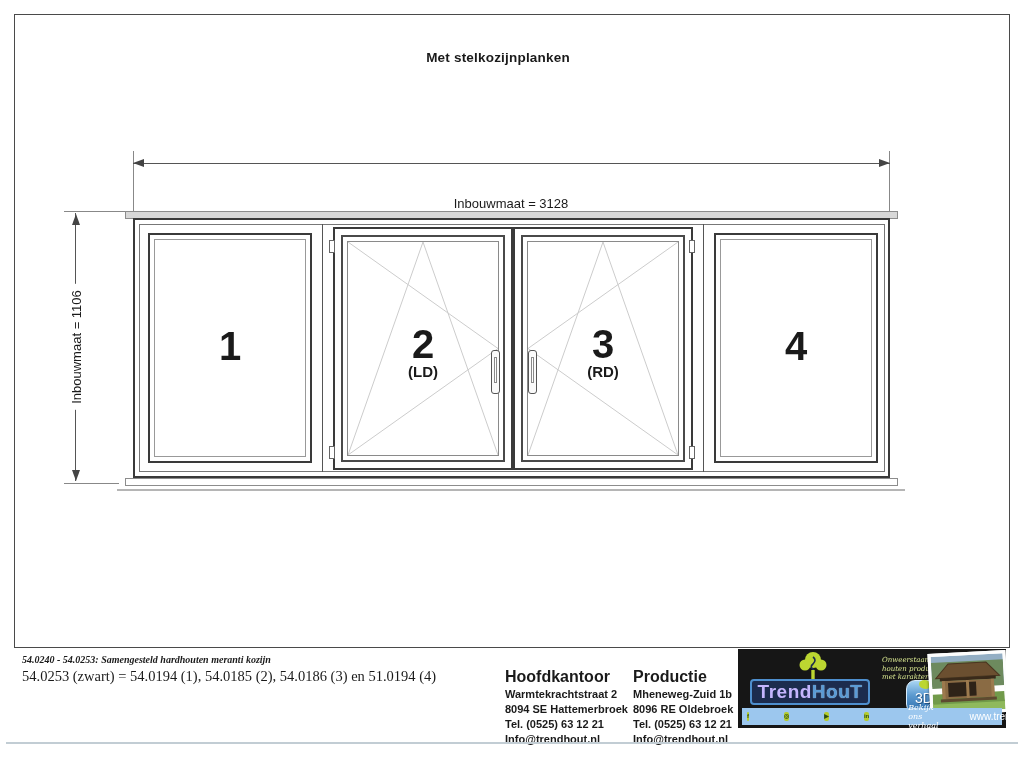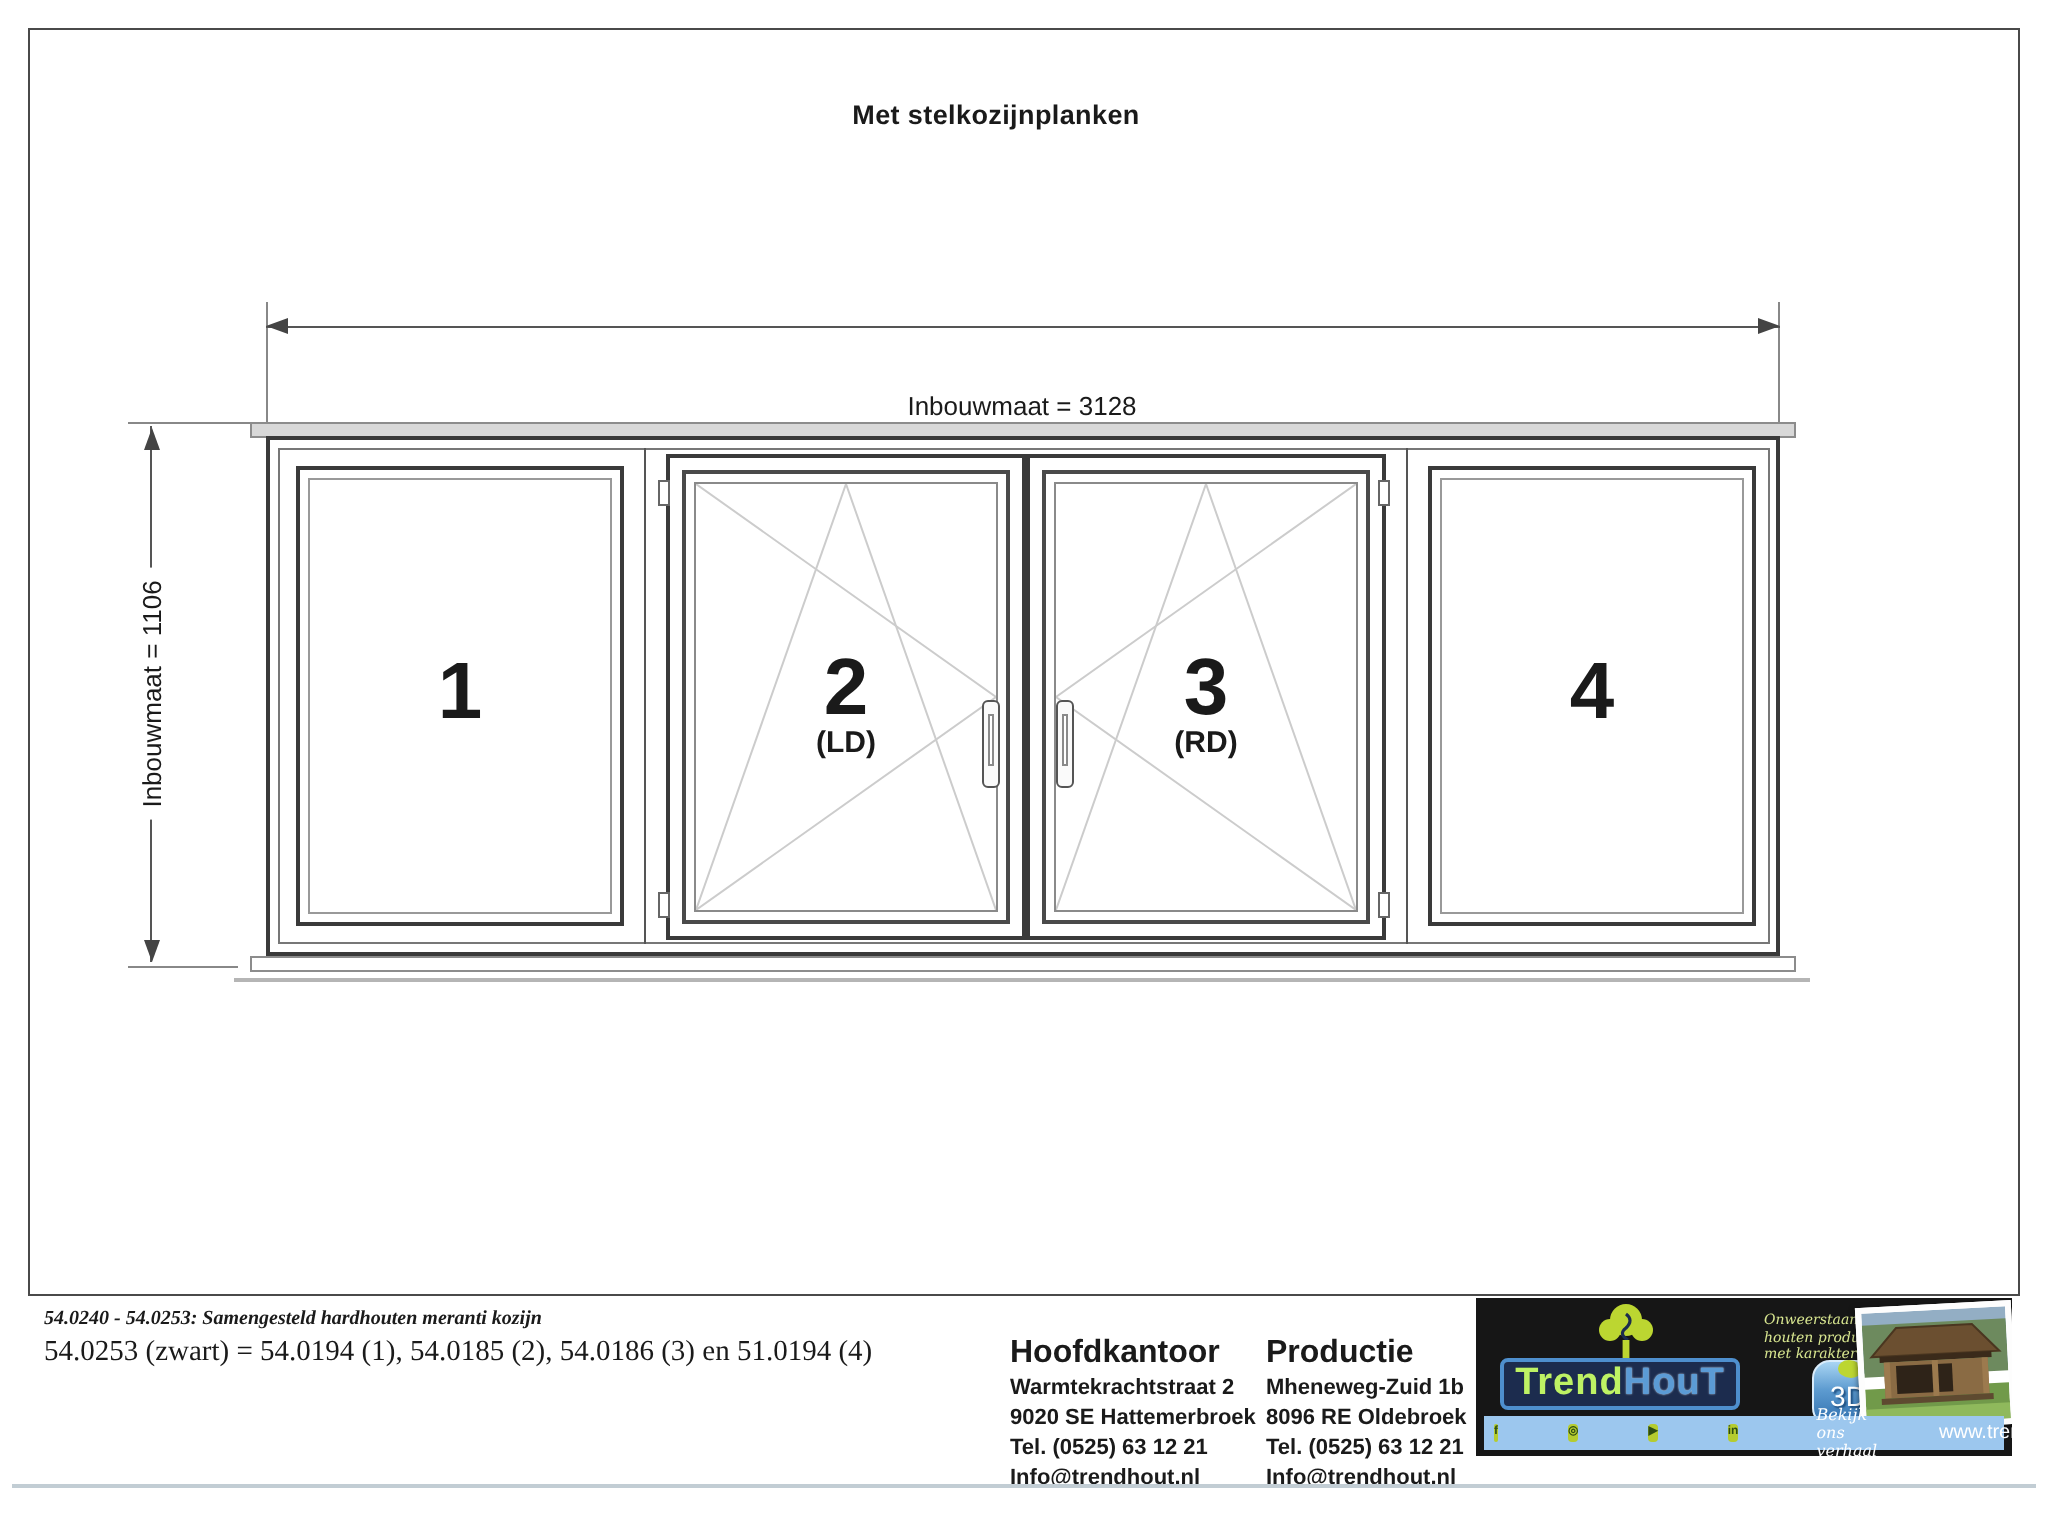--- a/index.html
+++ b/index.html
@@ -61,21 +61,21 @@
   .office { top:3px;margin-top:16px; }
   .office-header { font-size:16px; font-weight:bold; line-height:19px; }
   .office-line { font-size:11px; font-weight:bold; line-height:14px; margin-top:1px; }
   .office-hoofdkantoor { left:491px; }
   .office-productie { left:619px; }
 
   
   .logo-box { left:724px; top:1px; width:268px; height:79px; background:#161616; overflow:hidden; }
   .brand-plate { left:12px; top:30px; width:120px; height:26px; background:#1c2c4e; border:2px solid #4e8fce; border-radius:4px;
                  display:flex; align-items:center; justify-content:center; font-size:19px; font-weight:bold; letter-spacing:0.5px; }
-  .brand-trend { color:#bef264; }
+  .brand-trend { color:#c4b5fd; }
   .brand-hout { color:#5b9bd5; text-shadow:0 0 1px #cfe3f5;text-align:center; }
   .tree-icon { left:58px; top:2px; }
   .tagline { left:144px; top:7px; width:66px; font-family:"DejaVu Serif", serif; font-style:italic; font-size:7px; line-height:8.5px; color:#d8e690; }
   .badge-3d { left:168px; top:31px; width:36px; height:33px; border-radius:9px; border:1.5px solid #d9ecfb;
               background:linear-gradient(180deg,#a9d5f3 0%,#5d9bd0 45%,#2f6fae 100%);
               text-align:center; }
   .badge-3d-text { margin-top:9px; color:#fff; font-weight:normal; font-size:14px; text-shadow:1px 1px 1px #1b4a7a; }
   .badge-sprout { position:absolute; left:12px; top:-1px; width:12px; height:9px; background:#bcd631; border-radius:50% 60% 50% 60%; }
   .photo { left:191px; top:3px; width:78px; height:62px; background:#fff; border:3px solid #fdfdfd; transform:rotate(-3deg); box-shadow:0 1px 3px rgba(0,0,0,0.6); }
   .blue-bar { left:4px; top:59px; width:260px; height:17px; background:#9cc7ee; display:flex; align-items:center;gap:31px; }
@@ -170,21 +170,21 @@
 
   <div class="abs infobar">
     <div class="abs spec">
       <div class="spec-title">54.0240 - 54.0253: Samengesteld hardhouten meranti kozijn</div>
       <div class="spec-line">54.0253 (zwart) = 54.0194 (1), 54.0185 (2), 54.0186 (3) en 51.0194 (4)</div>
     </div>
 
     <div class="abs office office-hoofdkantoor">
       <div class="office-header">Hoofdkantoor</div>
       <div class="office-line">Warmtekrachtstraat 2</div>
-      <div class="office-line">9020 SE Hattemerbroek</div>
+      <div class="office-line">8094 SE Hattemerbroek</div>
       <div class="office-line">Tel. (0525) 63 12 21</div>
       <div class="office-line">Info@trendhout.nl</div>
     </div>
 
     <div class="abs office office-productie">
       <div class="office-header">Productie</div>
       <div class="office-line">Mheneweg-Zuid 1b</div>
       <div class="office-line">8096 RE Oldebroek</div>
       <div class="office-line">Tel. (0525) 63 12 21</div>
       <div class="office-line">Info@trendhout.nl</div>

